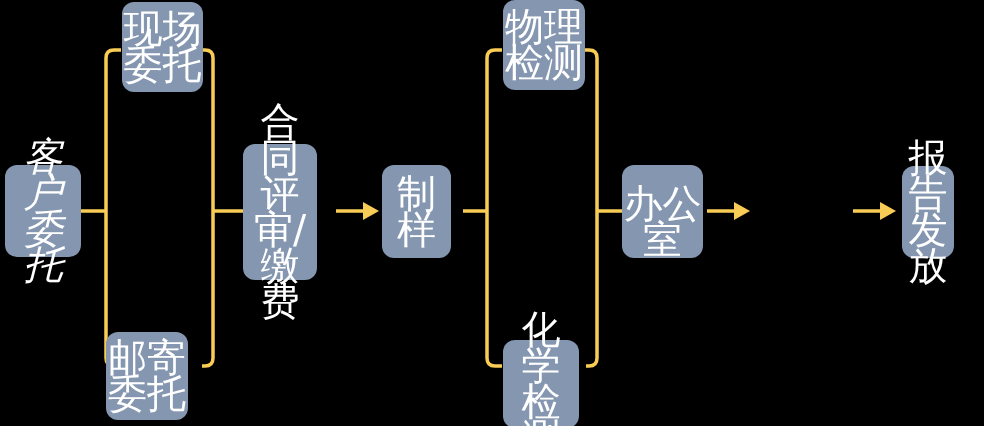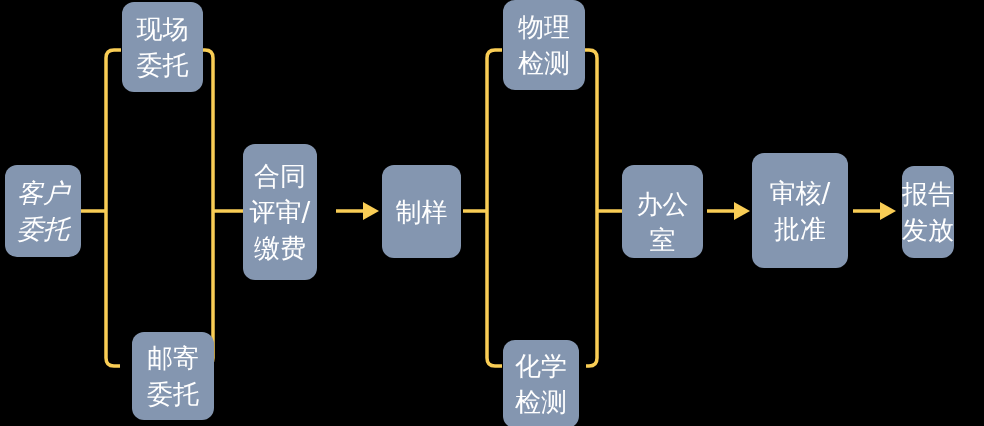--- a/index.html
+++ b/index.html
@@ -35,21 +35,21 @@
     position: absolute;
     background: var(--node-fill, #8496B0);
     border-radius: 12px;
     display: flex;
     align-items: center;
     justify-content: center;
     box-sizing: border-box;
   }
   .node-label {
     color: var(--node-text, #FFFFFF);
-    font-size: 26px;
+    font-size: 39px;
     line-height: 36px;
     font-weight: 400;
     text-align: center;
     white-space: pre-line;
   }
 </style>
 </head>
 <body>
 
 <div class="canvas">
@@ -79,53 +79,49 @@
   <div class="node" style="left:5px; top:165px; width:76px; height:92px;font-style:italic;">
     <span class="node-label">客户
 委托</span>
   </div>
 
   <div class="node" style="left:122px; top:2px; width:81px; height:90px;">
     <span class="node-label">现场
 委托</span>
   </div>
 
-  <div class="node" style="left:132px; top:332px; width:82px; height:88px;">
+  <div class="node" style="left:106px; top:332px; width:82px; height:88px;">
     <span class="node-label">邮寄
 委托</span>
   </div>
 
   <div class="node" style="left:243px; top:144px; width:74px; height:136px;">
     <span class="node-label">合同
 评审/
 缴费</span>
   </div>
 
-  <div class="node" style="left:382px; top:165px; width:79px; height:93px;">
+  <div class="node" style="left:382px; top:165px; width:69px; height:93px;">
     <span class="node-label">制样</span>
   </div>
 
   <div class="node" style="left:503px; top:0; width:82px; height:90px;">
     <span class="node-label">物理
 检测</span>
   </div>
 
   <div class="node" style="left:503px; top:340px; width:76px; height:88px;">
     <span class="node-label">化学
 检测</span>
   </div>
 
   <div class="node" style="left:622px; top:165px; width:81px; height:93px;align-items:flex-end;">
     <span class="node-label">办公
 室</span>
   </div>
 
-  <div class="node" style="left:752px; top:153px; width:96px; height:115px;">
-    <span class="node-label">审核/
-批准</span>
-  </div>
 
   <div class="node" style="left:902px; top:166px; width:52px; height:92px;">
     <span class="node-label">报告
 发放</span>
   </div>
 
 </div>
 
 </body></html>

